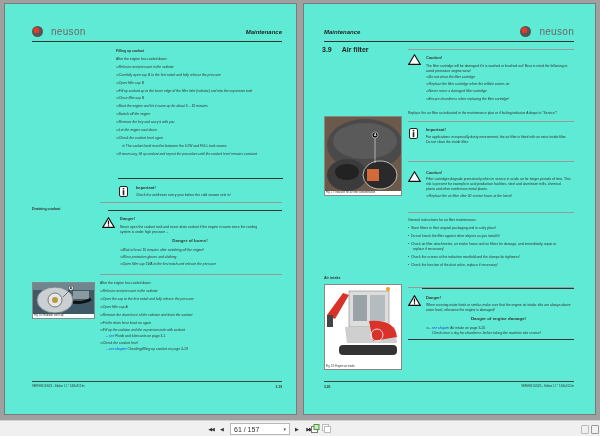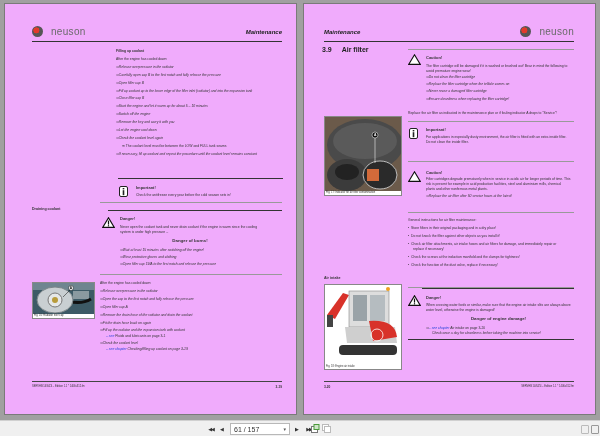--- a/index.html
+++ b/index.html
@@ -1,19 +1,19 @@
 <!DOCTYPE html>
 <html><head>
 <meta charset="utf-8">
 <style>
   * { box-sizing: border-box; margin: 0; padding: 0; }
   html, body { width: 600px; height: 436px; overflow: hidden; }
   body { background: #9a9a9a; font-family: "Liberation Sans", sans-serif; position: relative; }
   .viewer { position: absolute; left: 0; top: 0; width: 600px; height: 420px; background: #a0a0a0; }
-  .page { position: absolute; top: 3px; width: 293px; height: 412px; background: #f0abfc; border: 1px solid #7a7a7a; overflow: hidden; }
+  .page { position: absolute; top: 3px; width: 293px; height: 412px; background: #5eead4; border: 1px solid #7a7a7a; overflow: hidden; }
   .page.left { left: 4px; }
   .page.right { left: 303px; }
   .hdr { position: absolute; top: 20px; height: 18px; border-bottom: 1px solid #333; }
   .left .hdr { left: 27px; width: 250px; }
   .right .hdr { left: 20px; width: 250px; }
   .logo { position: absolute; top: 2px; display: flex; align-items: center; }
   .logo .dot { width: 11px; height: 11px; border-radius: 50%; background: radial-gradient(circle at 40% 40%, #e23a2b 0 30%, #555 35% 100%); }
   .logo .txt { margin-left: 8px; font-size: 10px; color: #6a6a6a; letter-spacing: 0.3px; }
   .hdr-title { position: absolute; top: 5px; font-size: 6px; font-weight: bold; font-style: italic; color: #222; }
   .left .hdr-title { right: 0; }

